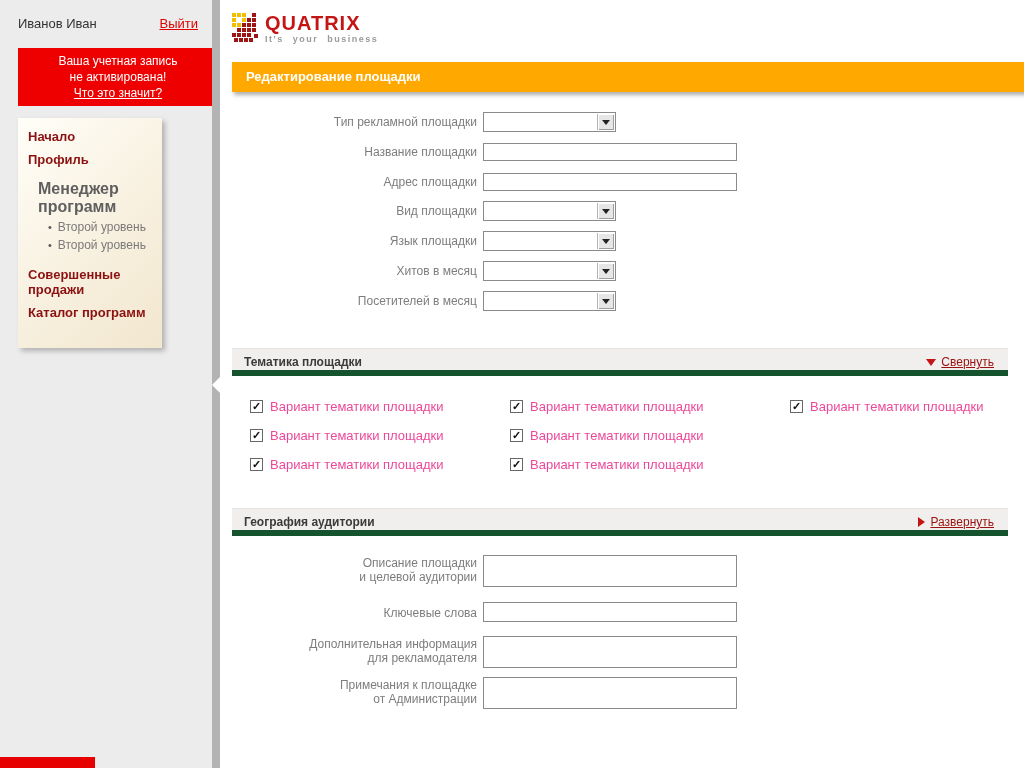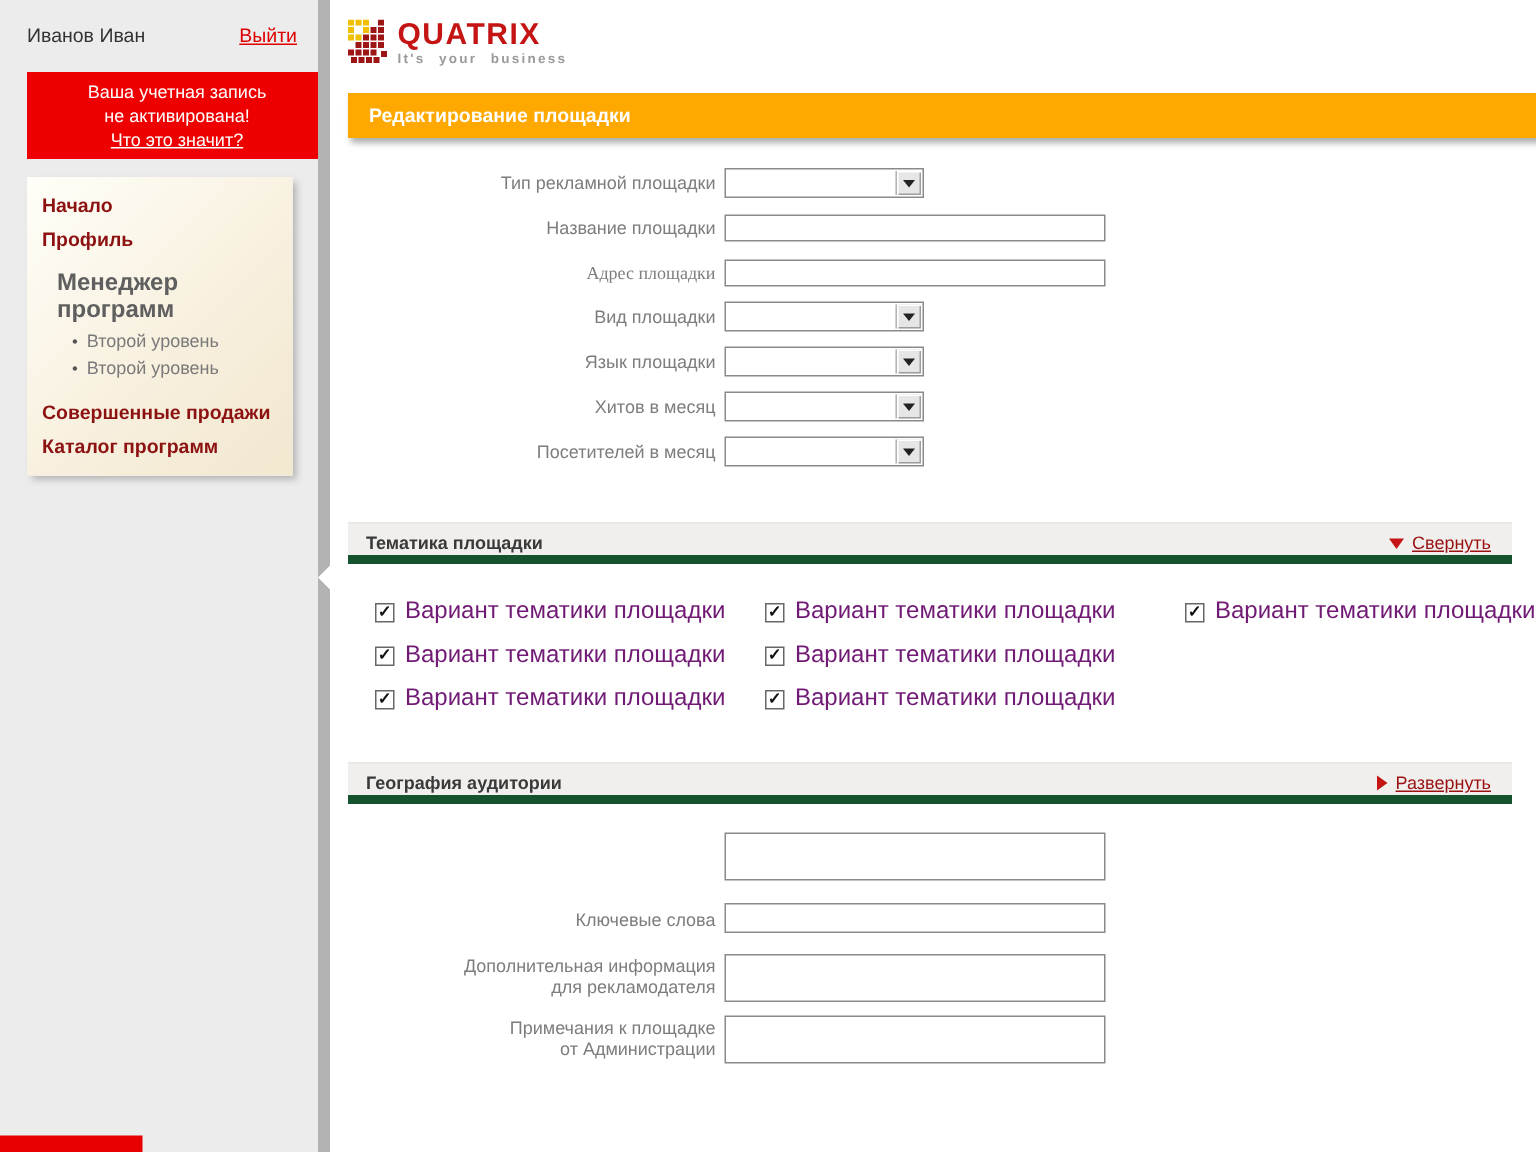--- a/index.html
+++ b/index.html
@@ -12,23 +12,23 @@
   .notch{position:absolute;left:212px;top:377px;width:0;height:0;
          border-top:8px solid transparent;border-bottom:8px solid transparent;
          border-right:8px solid #ffffff;cursor:pointer;}
   .user-row{position:absolute;left:18px;top:16px;width:180px;display:flex;
             justify-content:space-between;align-items:baseline;font-size:13px;color:#333;}
   .logout{color:#e00000;text-decoration:underline;cursor:pointer;font-size:13px;}
   .alert{position:absolute;left:18px;top:48px;width:200px;height:58px;background:#ee0000;
          color:#fff;text-align:center;font-size:12px;line-height:16px;padding-top:5px;
          box-sizing:border-box;}
   .alert-link{color:#fff;text-decoration:underline;cursor:pointer;}
-  .menu{position:absolute;left:18px;top:118px;width:177px;
+  .menu{position:absolute;left:18px;top:118px;width:144px;
         background:linear-gradient(135deg,#fffef8 0%,#f7efdd 60%,#f2e7cf 100%);
-        box-shadow:3px 3px 5px rgba(0,0,0,0.25);padding:7px 0 8px;box-sizing:border-box;}
+        box-shadow:3px 3px 5px rgba(0,0,0,0.25);padding:7px 0 24px;box-sizing:border-box;}
   .menu-primary{font-weight:bold;font-size:13px;color:#8c1111;padding:4px 0 4px 10px;cursor:pointer;}
   .menu-secondary{font-weight:bold;font-size:16px;color:#5f5f5f;padding:9px 0 2px 20px;}
   .menu-sub{font-size:12px;color:#7a7a7a;padding:2px 0 2px 30px;cursor:pointer;}
   .bullet{color:#555;margin-right:6px;font-size:11px;}
   .menu-gap{height:9px;}
 
   
   .logo{position:absolute;left:232px;top:13px;display:flex;align-items:flex-start;}
   .logo-text{margin-left:6px;}
   .logo-title{font-size:20px;font-weight:bold;color:#c41414;letter-spacing:1px;line-height:21px;}
@@ -65,21 +65,21 @@
               border-top:7px solid #c41414;margin-right:5px;}
   .arrow-right{width:0;height:0;border-top:5px solid transparent;border-bottom:5px solid transparent;
                border-left:7px solid #c41414;margin-right:5px;}
   .sec-link{color:#991111;text-decoration:underline;font-size:12px;}
 
   
   .chk{position:absolute;display:flex;align-items:center;cursor:pointer;}
   .chk-box{width:13px;height:13px;box-sizing:border-box;border:1px solid #676767;background:#fff;
            display:flex;align-items:center;justify-content:center;font-size:11px;font-weight:bold;
            color:#111;line-height:11px;}
-  .chk-label{margin-left:7px;font-size:16px;color:#701a75;}
+  .chk-label{margin-left:7px;font-size:13px;color:#ec4899;}
 
   
   .dlabel{position:absolute;left:232px;width:245px;text-align:right;font-size:12px;
           color:#7d7d7d;line-height:14px;}
   .dtext{position:absolute;left:483px;width:254px;box-sizing:border-box;border:1px solid #8a8a8a;
          background:#fff;padding:1px 3px;font:12px "Liberation Sans",sans-serif;resize:none;outline:none;}
 
   .footer-red{position:absolute;left:0;top:757px;width:95px;height:11px;background:#e60000;}
 </style>
 </head>
@@ -162,21 +162,21 @@
   <span class="flabel" style="top:112px;">Тип рекламной площадки</span>
   <span class="sel" style="top:112px;">
       <span class="sel-btn">
         <span class="sel-arrow"></span>
       </span>
     </span>
 
   <span class="flabel" style="top:142px;">Название площадки</span>
   <input class="tinput" style="top: 143px;" type="text" value="">
 
-  <span class="flabel" style="top:172px;font-family:Liberation Serif, serif;">Адрес площадки</span>
+  <span class="flabel" style="top:172px;">Адрес площадки</span>
   <input class="tinput" style="top: 173px;" type="text" value="">
 
   <span class="flabel" style="top:201px;">Вид площадки</span>
   <span class="sel" style="top:201px;">
       <span class="sel-btn">
         <span class="sel-arrow"></span>
       </span>
     </span>
 
   <span class="flabel" style="top:231px;">Язык площадки</span>
@@ -238,20 +238,22 @@
     </span>
 
   <div class="secbar" style="top:508px;">
     <span class="sec-title">География аудитории</span>
     <span class="sec-toggle">
       <span class="arrow-right"></span>
       <span class="sec-link">Развернуть</span>
     </span>
   </div>
 
+  <span class="dlabel" style="top:556px;">
+    <span>Описание площадки</span><br><span>и целевой аудитории</span></span>
   <textarea class="dtext" style="top: 555px; height: 32px;"></textarea>
 
   <span class="dlabel" style="top:606px;">
     <span>Ключевые слова</span></span>
   <input class="dtext" style="top: 602px; height: 20px;" type="text" value="">
 
   <span class="dlabel" style="top:637px;">
     <span>Дополнительная информация</span><br><span>для рекламодателя</span></span>
   <textarea class="dtext" style="top: 636px; height: 32px;"></textarea>
 

